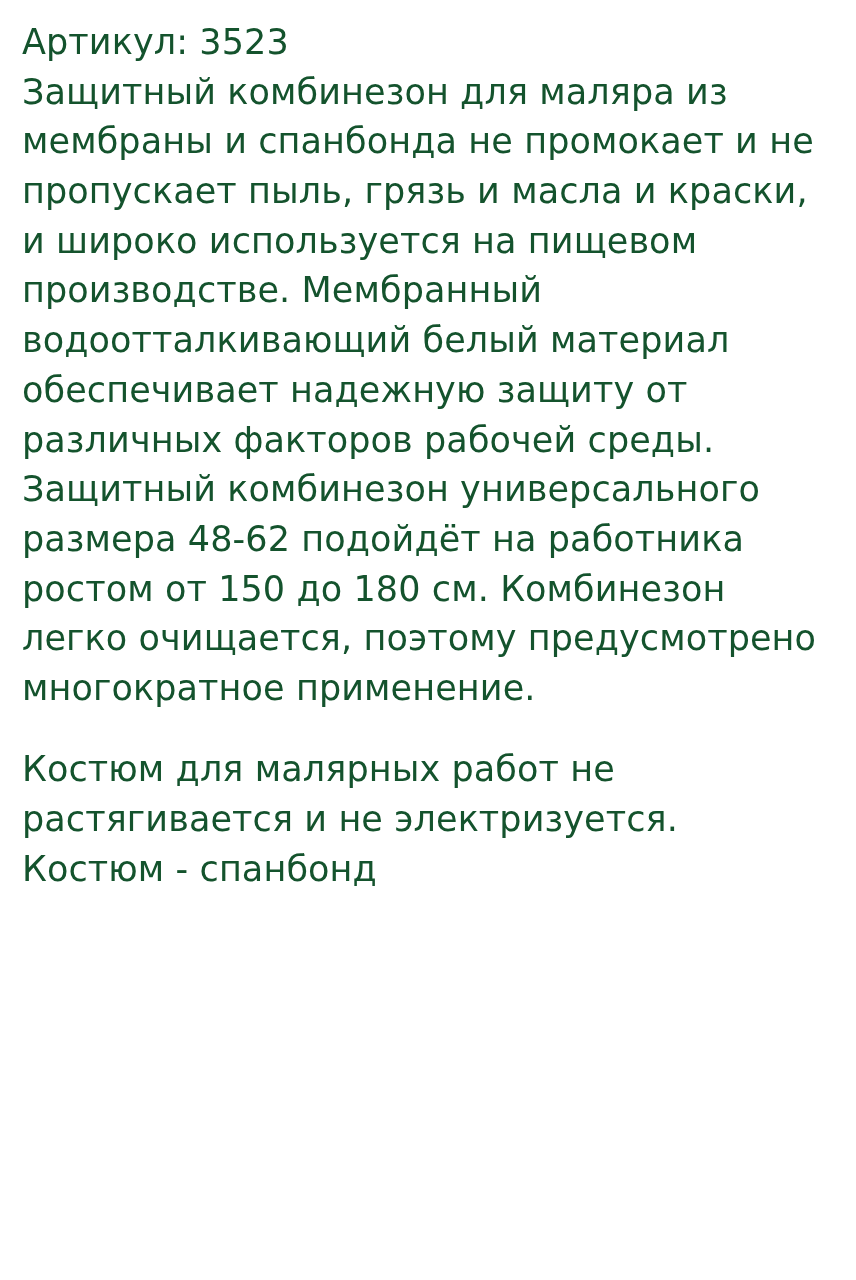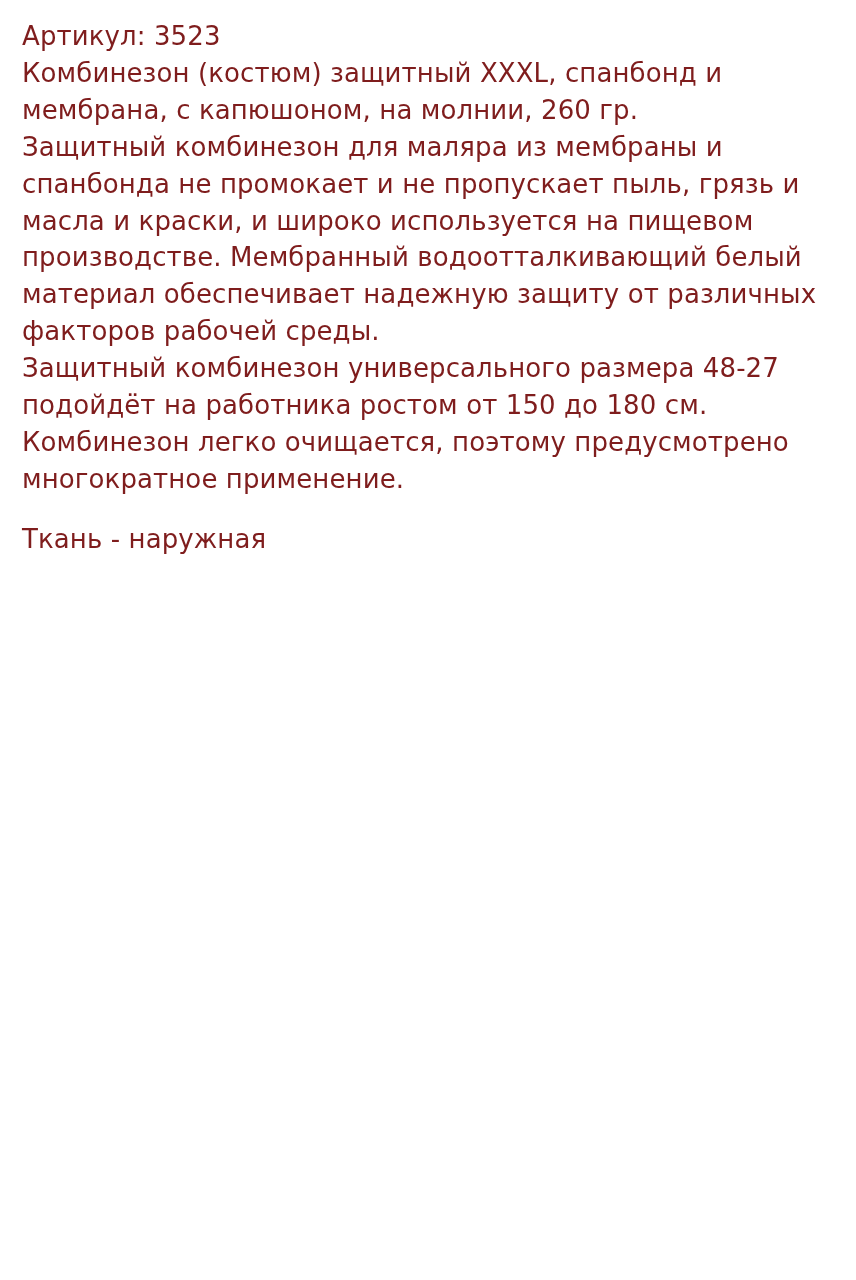--- a/index.html
+++ b/index.html
@@ -14,52 +14,52 @@
     color: #1f3150;
   }
   .page {
     width: 856px;
     min-height: 1280px;
     box-sizing: border-box;
     padding: 18px 22px 20px 22px;
     background: #ffffff;
   }
   .product-description {
-    font-size: 26px;
+    font-size: 35px;
     line-height: 1.42;
-    color: #7f1d1d;
+    color: #14532d;
     letter-spacing: 0.1px;
   }
   .para {
     margin: 0;
     padding: 0;
     white-space: pre-line;
   }
   .spacer-line {
     height: 0.9em;
   }
 </style>
 </head>
 <body>
 
 <div class="page">
   <div class="product-description">
 
     <p class="para">Артикул: 3523</p>
 
-    <p class="para">Комбинезон (костюм)  защитный XXXL, спанбонд и мембрана, с капюшоном, на молнии, 260 гр.</p>
 
     <p class="para">Защитный комбинезон для маляра из мембраны и спанбонда не промокает и не пропускает пыль, грязь и масла и краски, и широко используется на пищевом производстве. Мембранный водоотталкивающий белый материал обеспечивает надежную защиту от различных факторов рабочей среды.</p>
 
-    <p class="para">Защитный комбинезон универсального размера 48-27 подойдёт на работника ростом от 150 до 180 см. Комбинезон легко очищается, поэтому предусмотрено многократное применение.</p>
+    <p class="para">Защитный комбинезон универсального размера 48-62 подойдёт на работника ростом от 150 до 180 см. Комбинезон легко очищается, поэтому предусмотрено многократное применение.</p>
 
 
 
     <div class="spacer-line"></div>
 
 
+    <p class="para">Костюм для малярных работ не растягивается и не электризуется.</p>
 
 
-    <p class="para">Ткань - наружная</p>
+    <p class="para">Костюм - спанбонд</p>
 
 
   </div>
 </div>
 
 </body></html>

